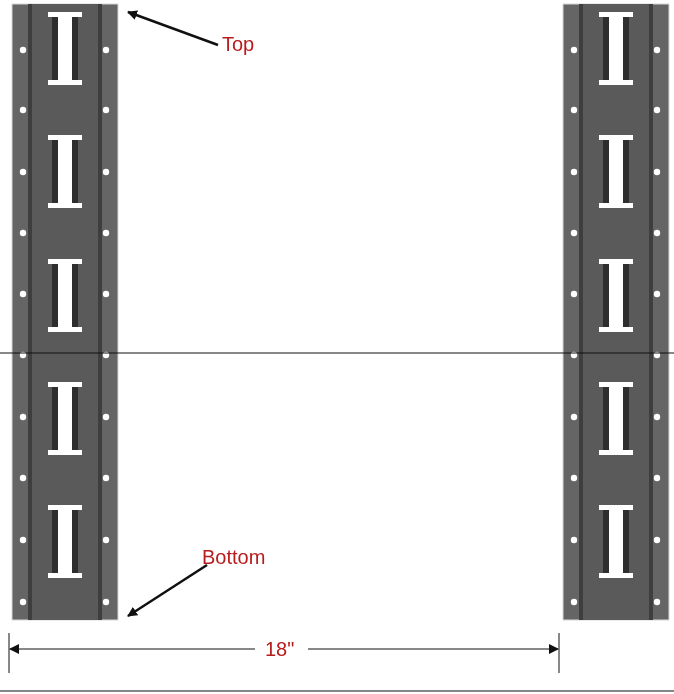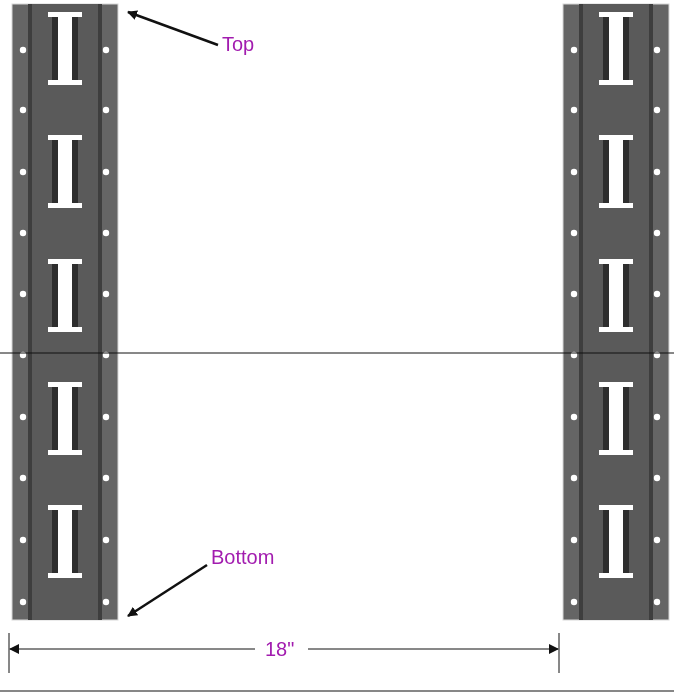--- a/index.html
+++ b/index.html
@@ -1,18 +1,18 @@
 <!DOCTYPE html>
 <html><head>
 <meta charset="utf-8">
 <style>
   html, body { margin:0; padding:0; background:#fff; }
   body { width:674px; height:694px; position:relative; overflow:hidden; font-family:"Liberation Sans", sans-serif; }
   svg { position:absolute; left:0; top:0; }
-  .label { position:absolute; font-size:20px; color:#a21caf; font-family:"Liberation Sans", sans-serif; }
+  .label { position:absolute; font-size:20px; color:#b91c1c; font-family:"Liberation Sans", sans-serif; }
 </style>
 </head>
 <body>
 
 <svg width="674" height="694" viewBox="0 0 674 694">
   <defs>
     <g id="rail">
 
       <rect x="0" y="0" width="106" height="616" fill="#656565" stroke="#d8d8d8" stroke-width="1"></rect>
 
@@ -76,14 +76,14 @@
 
   <line x1="9" y1="633" x2="9" y2="673" stroke="#111" stroke-width="1"></line>
   <line x1="559" y1="633" x2="559" y2="673" stroke="#111" stroke-width="1"></line>
   <line x1="255" y1="649" x2="10" y2="649" stroke="#111" stroke-width="1" marker-end="url(#arrow)"></line>
   <line x1="308" y1="649" x2="558" y2="649" stroke="#111" stroke-width="1" marker-end="url(#arrow)"></line>
 
   <line x1="0" y1="691" x2="674" y2="691" stroke="#111" stroke-width="1.2"></line>
 </svg>
 
 <div class="label" style="left:222px; top:33px;">Top</div>
-<div class="label" style="left:211px; top:546px;">Bottom</div>
+<div class="label" style="left:202px; top:546px;">Bottom</div>
 <div class="label" style="left:265px; top:638px;">18"</div>
 
 </body></html>

